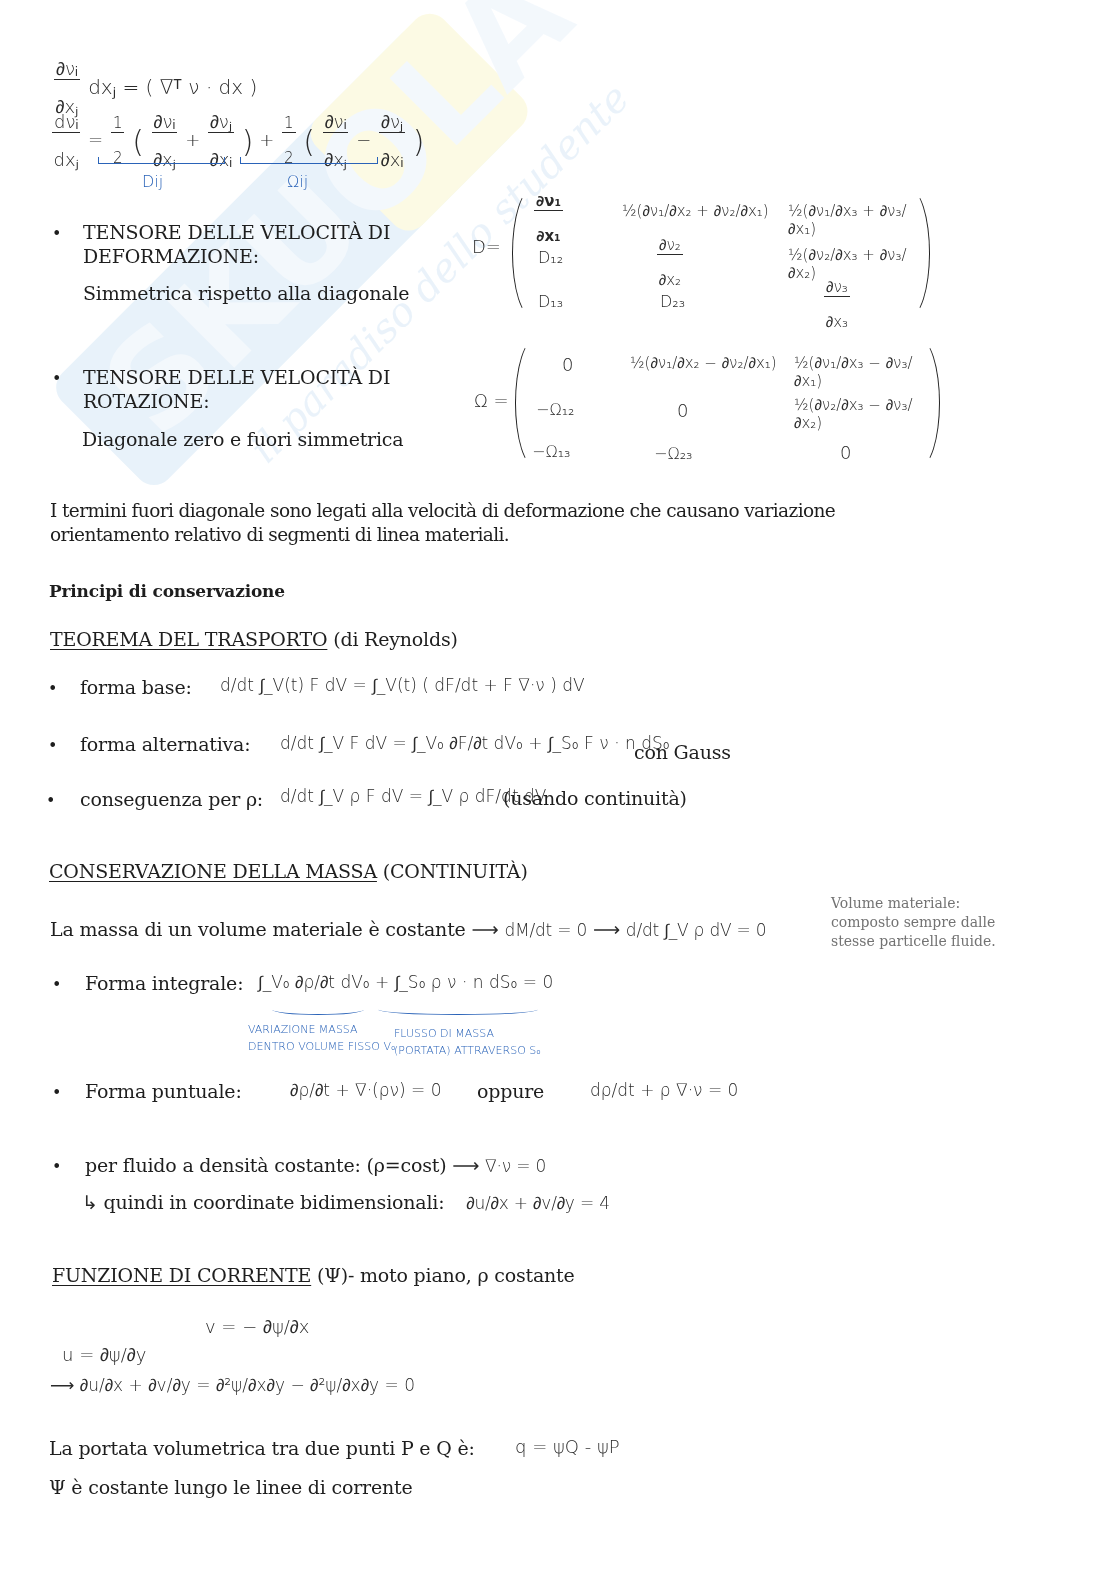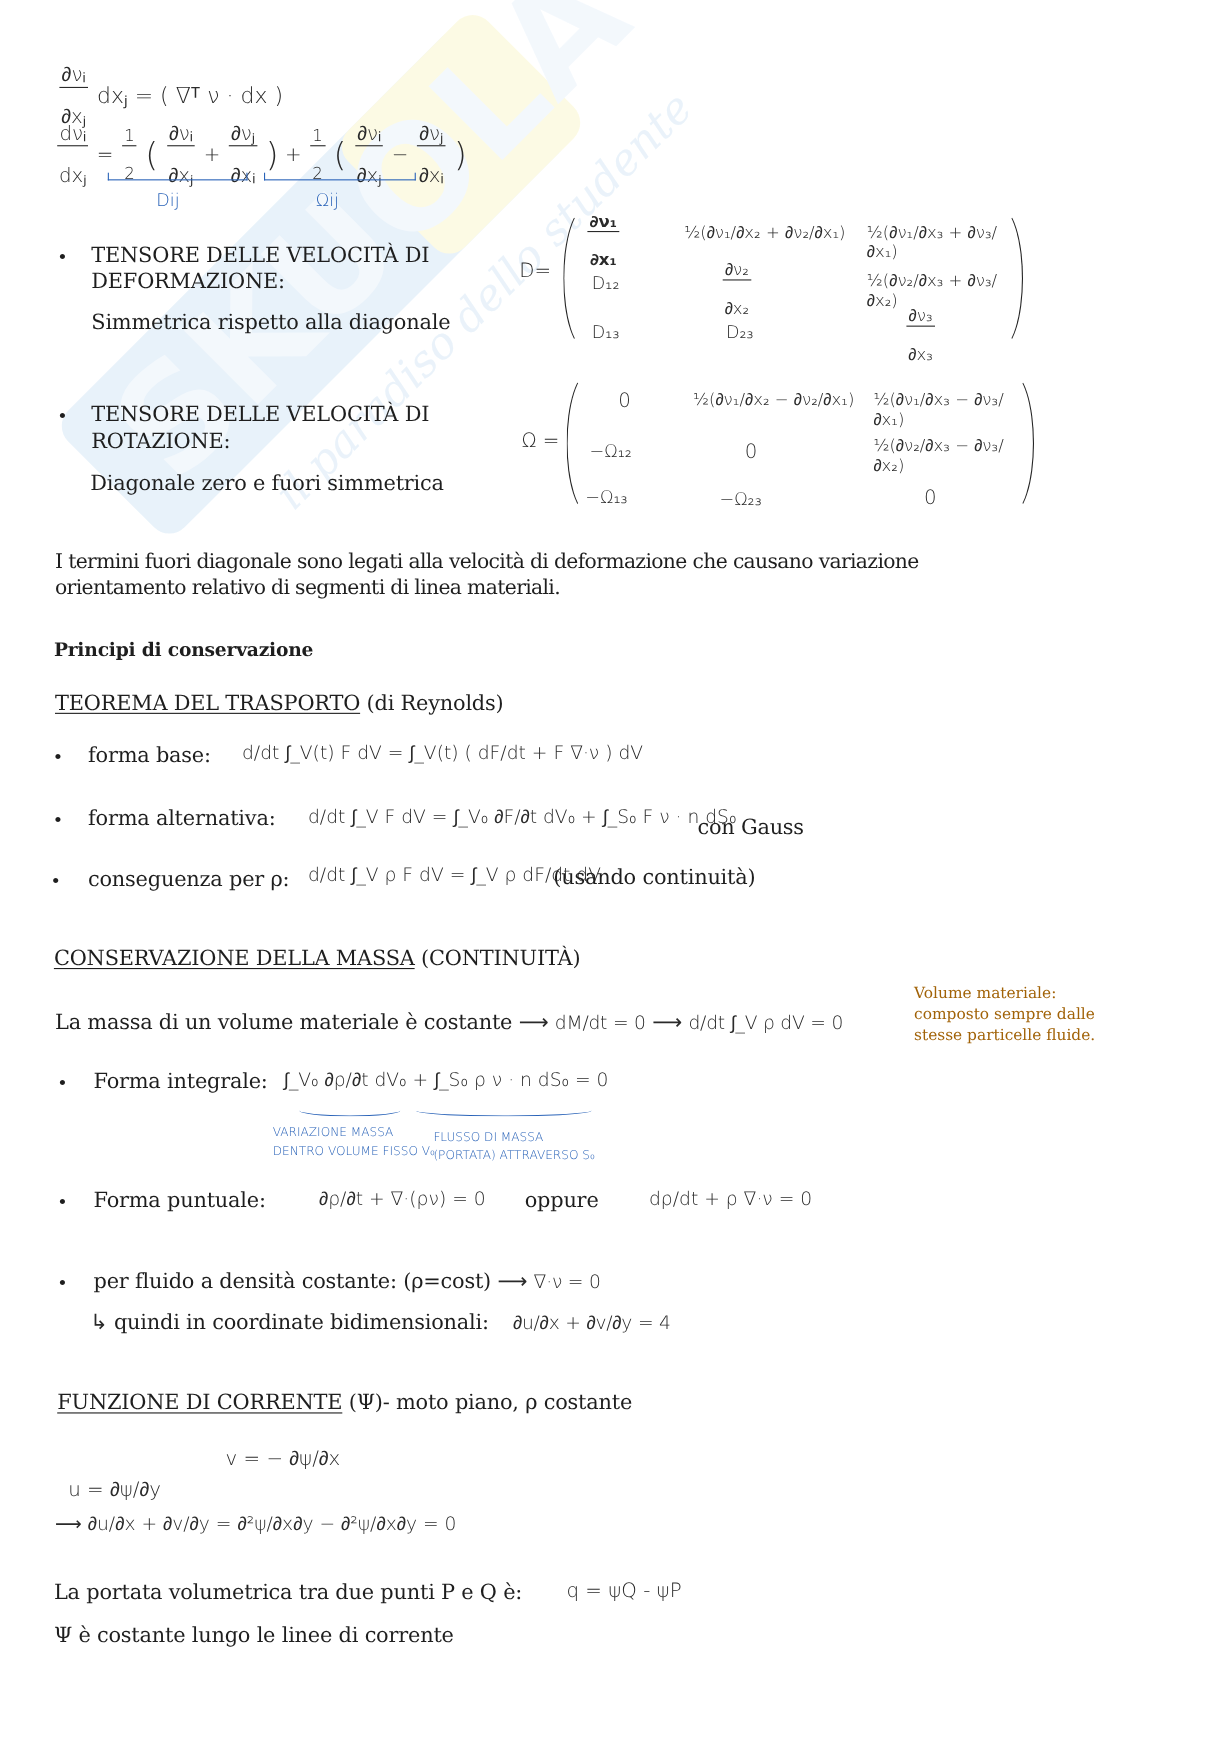--- a/index.html
+++ b/index.html
@@ -14,21 +14,21 @@
   .frac{display:inline-flex;flex-direction:column;align-items:center;vertical-align:middle;margin:0 2px;line-height:1;}
   .frac .n{border-bottom:1.3px solid #2a2a2a;padding:0 2px 1px 2px;}
   .frac .d{padding-top:1px;margin-top:17px;}
   .frac.sm{font-size:15px;}
   .frac.md{font-size:18px;}
   .paren{font-weight:200;vertical-align:middle;}
   .bigparen{position:absolute;border:1.6px solid #222;border-radius:50%;}
   .blue{color:#2a63b8;}
   .brace{position:absolute;border:1.4px solid #2a63b8;border-top:none;height:6px;}
   .curve{position:absolute;border-bottom:1.4px solid #2a63b8;border-radius:0 0 50% 50%;height:10px;}
-  .note{color:#a16207;font-size:14px;line-height:19px;}
+  .note{color:#737373;font-size:14px;line-height:19px;}
   .wm{position:absolute;pointer-events:none;}
 </style>
 </head>
 <body>
 
 <svg class="wm" width="1116" height="1579" style="left:0;top:0;">
   <g transform="rotate(-45 260 260)" opacity="0.55">
     <rect x="20" y="200" width="520" height="150" rx="20" fill="#d6e8f6"></rect>
     <rect x="380" y="200" width="180" height="150" rx="20" fill="#fbf7cf"></rect>
     <text x="60" y="318" font-size="130" font-family="DejaVu Sans, sans-serif" font-weight="bold" fill="#eaf3fb">SKUOLA</text>

